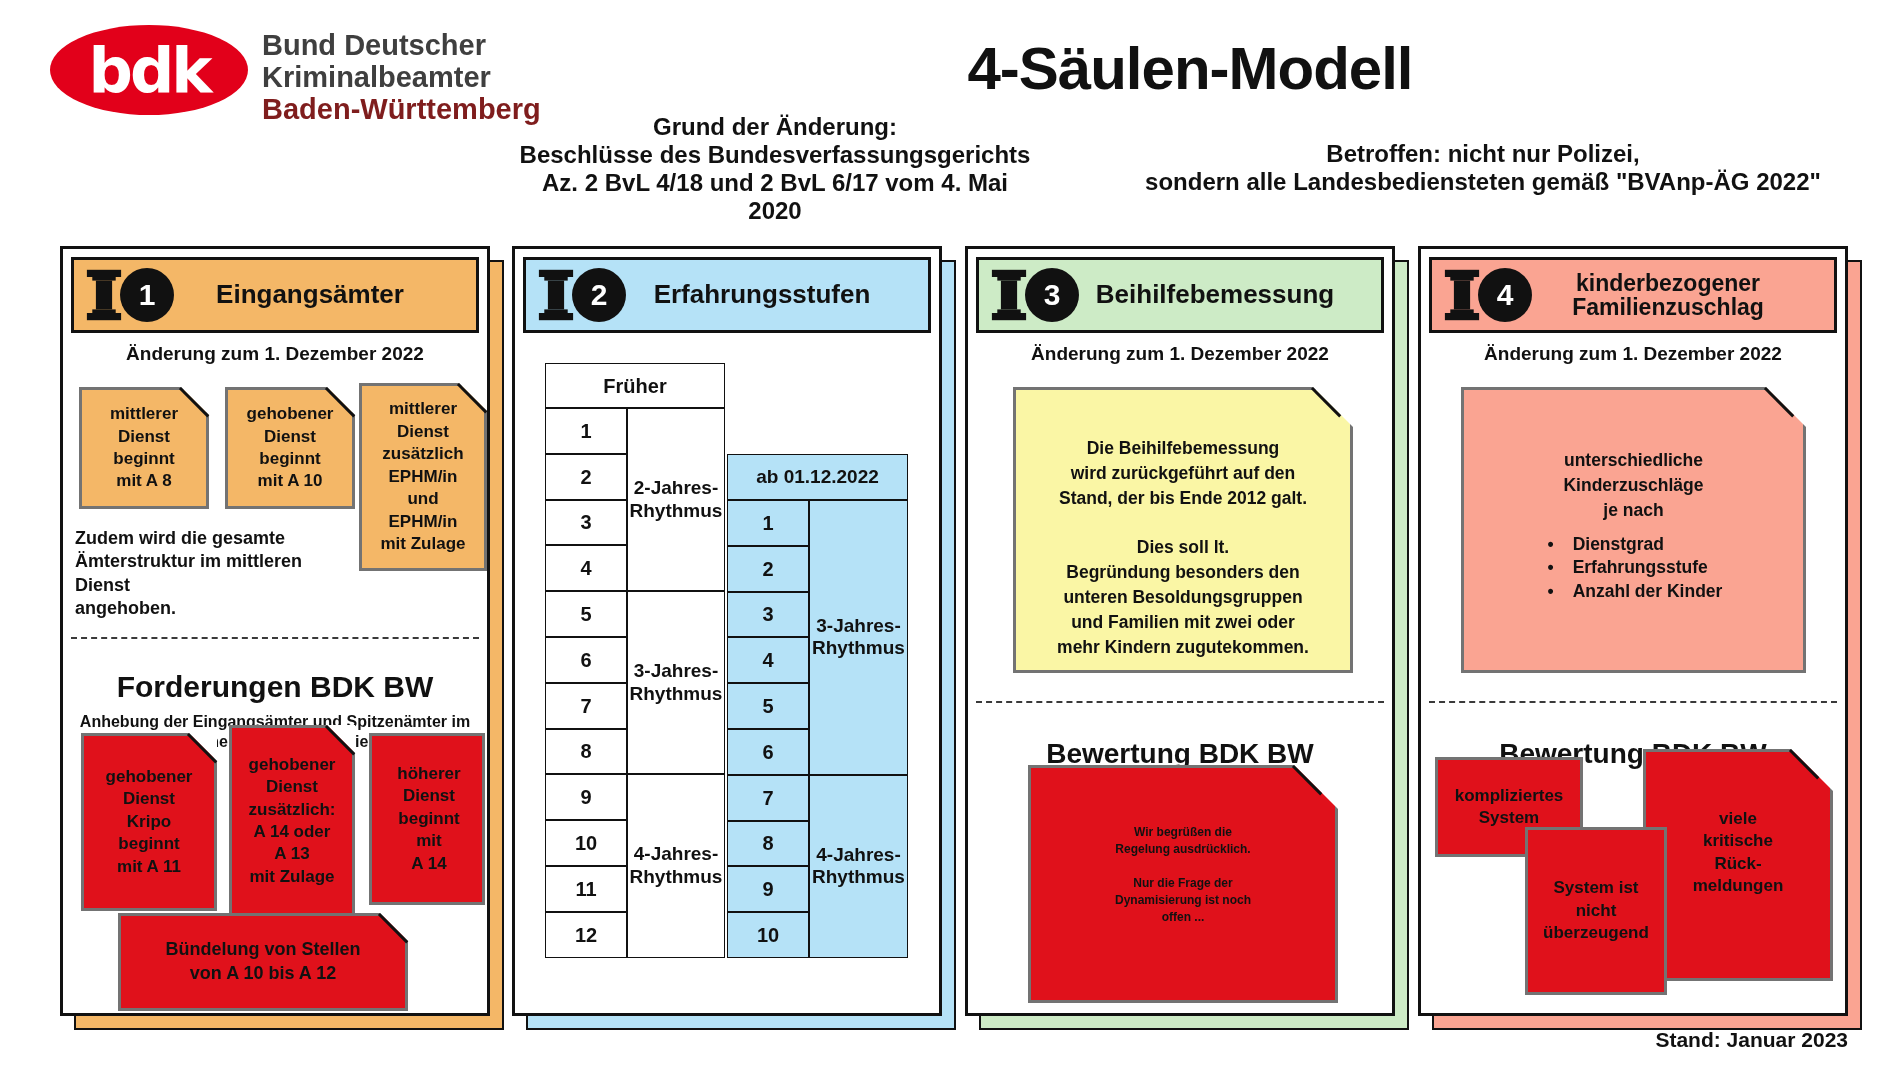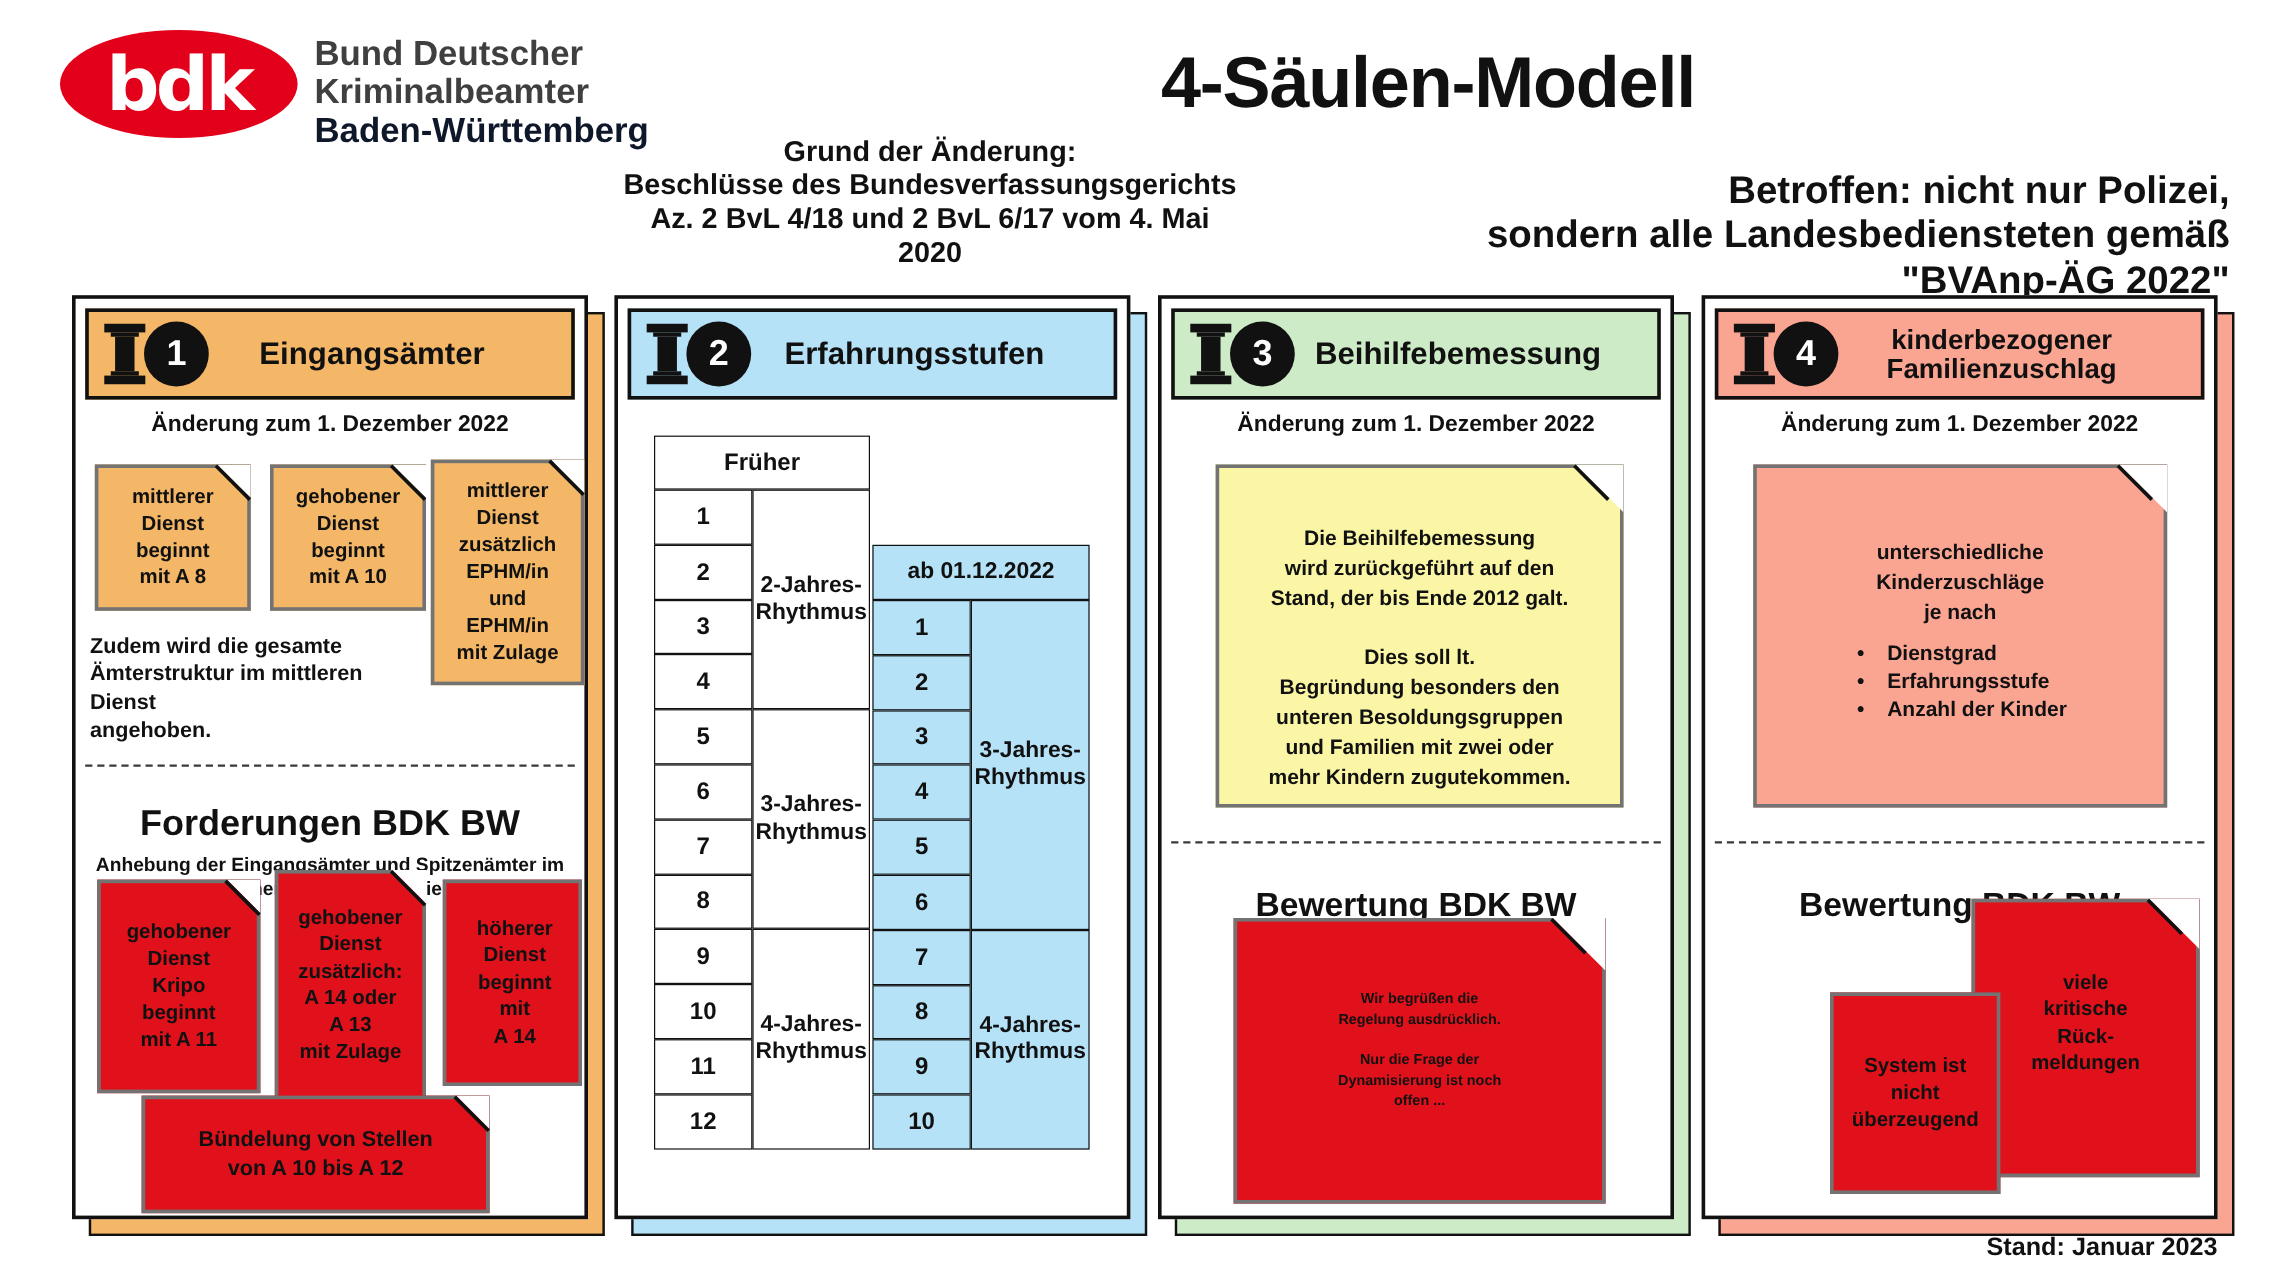--- a/index.html
+++ b/index.html
@@ -12,28 +12,28 @@
 
   
   .logo-oval {
     position:absolute; left:50px; top:25px; width:198px; height:90px;
     background:#E2001A; border-radius:50%;
     display:flex; align-items:center; justify-content:center;
   }
   .logo-abbr { color:#fff; font-weight:700; font-size:62px; letter-spacing:-3px; font-family:"DejaVu Sans", sans-serif; }
   .logo-text { position:absolute; left:262px; top:30px; font-size:29px; line-height:1.1; font-weight:700; }
   .logo-text .l1, .logo-text .l2 { color:#3f3f3f; }
-  .logo-text .l3 { color:#0f172a; }
+  .logo-text .l3 { color:#7f1d1d; }
 
   .main-title { position:absolute; left:850px; top:34px; width:680px; text-align:center;
     font-size:60px; font-weight:700; letter-spacing:-1px; }
   .sub-left  { position:absolute; left:455px; top:113px; width:640px; text-align:center;
     font-size:24px; font-weight:700; line-height:1.17; }
-  .sub-right { position:absolute; left:1108px; top:140px; width:750px; text-align:right;
-    font-size:32px; font-weight:700; line-height:1.17; }
+  .sub-right { position:absolute; left:1108px; top:140px; width:750px; text-align:center;
+    font-size:24px; font-weight:700; line-height:1.17; }
 
   
   .panel-wrap { position:absolute; top:246px; width:430px; height:770px; }
   .shadow { position:absolute; left:14px; top:14px; width:100%; height:100%; border:2px solid #111; }
   .panel  { position:absolute; inset:0; background:#fff; border:3px solid #111; }
 
   .band { position:absolute; left:8px; top:8px; right:8px; height:76px; border:3px solid #111; }
   .band-icon { position:absolute; left:12px; top:0; height:100%; display:flex; align-items:center; }
   .pillar-svg { width:36px; height:54px; }
   .badge { width:54px; height:54px; margin-left:-2px; border-radius:50%; background:#111; color:#fff;
@@ -325,20 +325,24 @@
           <span class="b-row">
             <span class="b-dot">•</span>
             <span>Anzahl der Kinder</span>
           </span>
         </span>
       </div>
 
       <div class="dashed" style="top:452px"></div>
       <div class="sec-title" style="top:464px;font-size:28px">Bewertung BDK BW</div>
 
+      <div class="note-card" style="left: 14px; top: 508px; width: 148px; height: 100px; z-index: 1; background: rgb(224, 17, 27);">
+        <span class="preline">kompliziertes
+System</span>
+      </div>
       <div class="note-card" style="left: 222px; top: 500px; width: 190px; height: 232px; padding-top: 56px; align-items: flex-start; z-index: 1; background: rgb(224, 17, 27);">
         <i class="fold" style="width:42px;height:42px"></i>
         <span class="preline">viele
 kritische
 Rück-
 meldungen</span>
       </div>
       <div class="note-card" style="left: 104px; top: 578px; width: 142px; height: 168px; z-index: 2; background: rgb(224, 17, 27);">
         <span class="preline">System ist
 nicht

